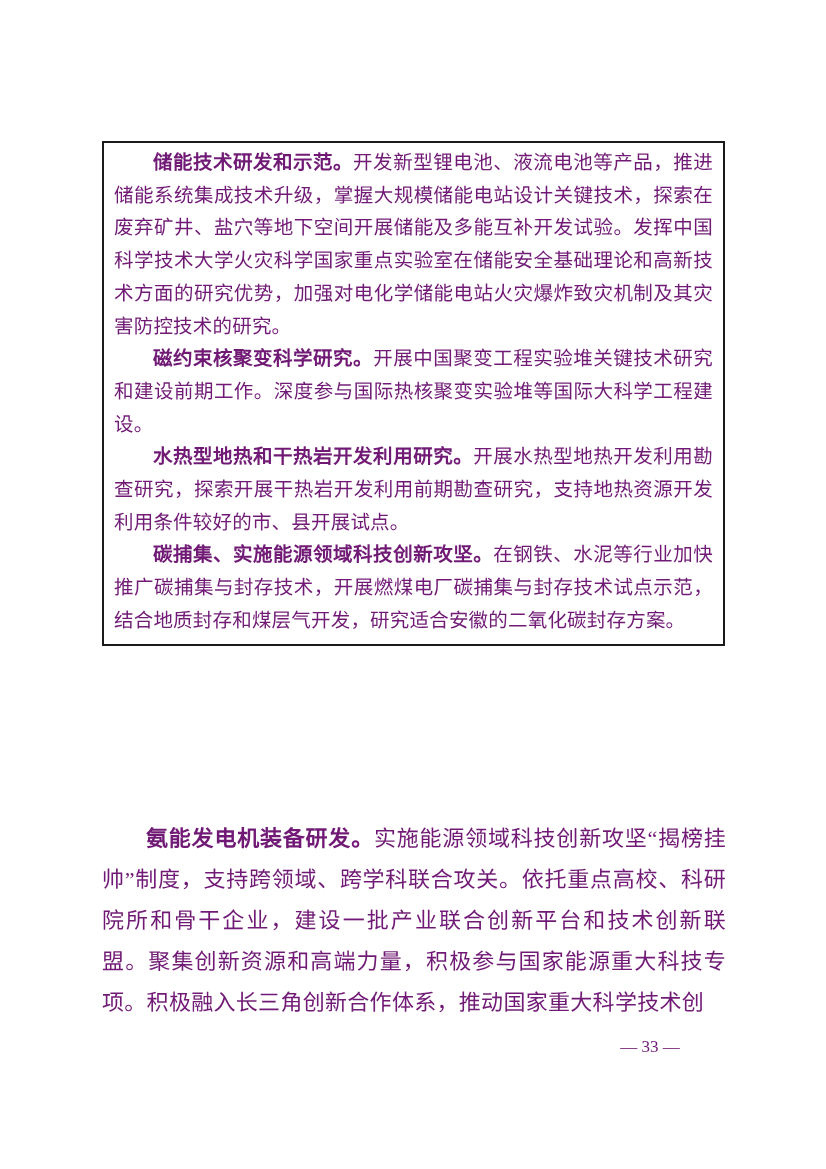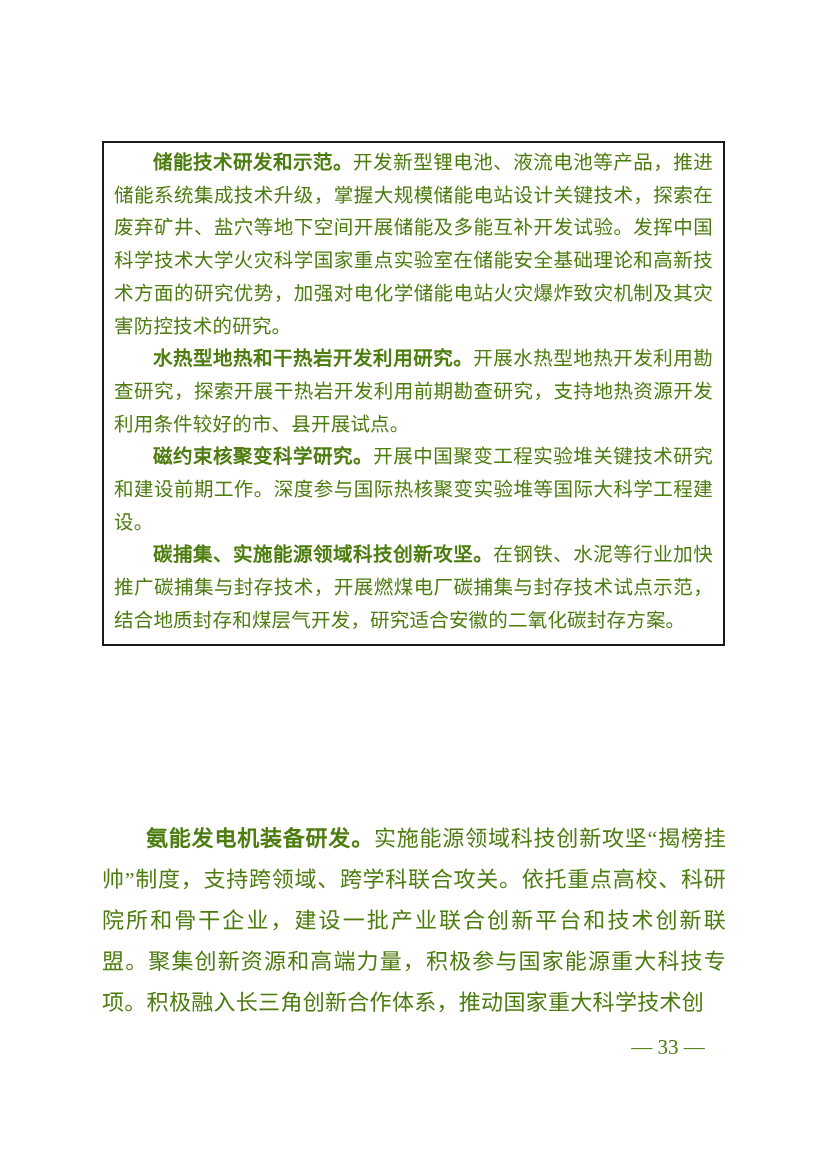--- a/index.html
+++ b/index.html
@@ -5,21 +5,21 @@
   html, body {
     margin: 0;
     padding: 0;
     background: #ffffff;
   }
   .page {
     position: relative;
     width: 826px;
     height: 1169px;
     background: #ffffff;
-    color: #4d7c0f;
+    color: #701a75;
     font-family: "Liberation Serif", "DejaVu Serif", serif;
     overflow: hidden;
   }
   .callout-box {
     position: absolute;
     left: 102px;
     top: 141px;
     width: 623px;
     box-sizing: border-box;
     border: 2px solid #1a1a1a;
@@ -49,42 +49,42 @@
     text-align: justify;
     text-justify: inter-character;
     text-indent: 2em;
     letter-spacing: 0.3px;
   }
   .main-para .para-heading {
     font-weight: 700;
   }
   .page-number {
     position: absolute;
-    left: 608px;
+    left: 590px;
     top: 1032px;
     width: 120px;
     text-align: center;
-    font-size: 21px;
+    font-size: 17px;
     line-height: 30px;
     white-space: nowrap;
   }
 </style>
 </head>
 <body>
 
 <div class="page">
 
   <div class="callout-box">
 
     <p class="box-para"><span class="para-heading">储能技术研发和示范。</span><span>开发新型锂电池、液流电池等产品，推进储能系统集成技术升级，掌握大规模储能电站设计关键技术，探索在废弃矿井、盐穴等地下空间开展储能及多能互补开发试验。发挥中国科学技术大学火灾科学国家重点实验室在储能安全基础理论和高新技术方面的研究优势，加强对电化学储能电站火灾爆炸致灾机制及其灾害防控技术的研究。</span></p>
 
 
+    <p class="box-para"><span class="para-heading">磁约束核聚变科学研究。</span><span>开展中国聚变工程实验堆关键技术研究和建设前期工作。深度参与国际热核聚变实验堆等国际大科学工程建设。</span></p>
+
     <p class="box-para"><span class="para-heading">水热型地热和干热岩开发利用研究。</span><span>开展水热型地热开发利用勘查研究，探索开展干热岩开发利用前期勘查研究，支持地热资源开发利用条件较好的市、县开展试点。</span></p>
-
-    <p class="box-para"><span class="para-heading">磁约束核聚变科学研究。</span><span>开展中国聚变工程实验堆关键技术研究和建设前期工作。深度参与国际热核聚变实验堆等国际大科学工程建设。</span></p>
 
     <p class="box-para"><span class="para-heading">碳捕集、实施能源领域科技创新攻坚。</span><span>在钢铁、水泥等行业加快推广碳捕集与封存技术，开展燃煤电厂碳捕集与封存技术试点示范，结合地质封存和煤层气开发，研究适合安徽的二氧化碳封存方案。</span></p>
 
   </div>
 
   <p class="main-para"><span class="para-heading">氨能发电机装备研发。</span><span>实施能源领域科技创新攻坚“揭榜挂帅”制度，支持跨领域、跨学科联合攻关。依托重点高校、科研院所和骨干企业，建设一批产业联合创新平台和技术创新联盟。聚集创新资源和高端力量，积极参与国家能源重大科技专项。积极融入长三角创新合作体系，推动国家重大科学技术创</span></p>
 
   <div class="page-number">— 33 —</div>
 
 </div>

